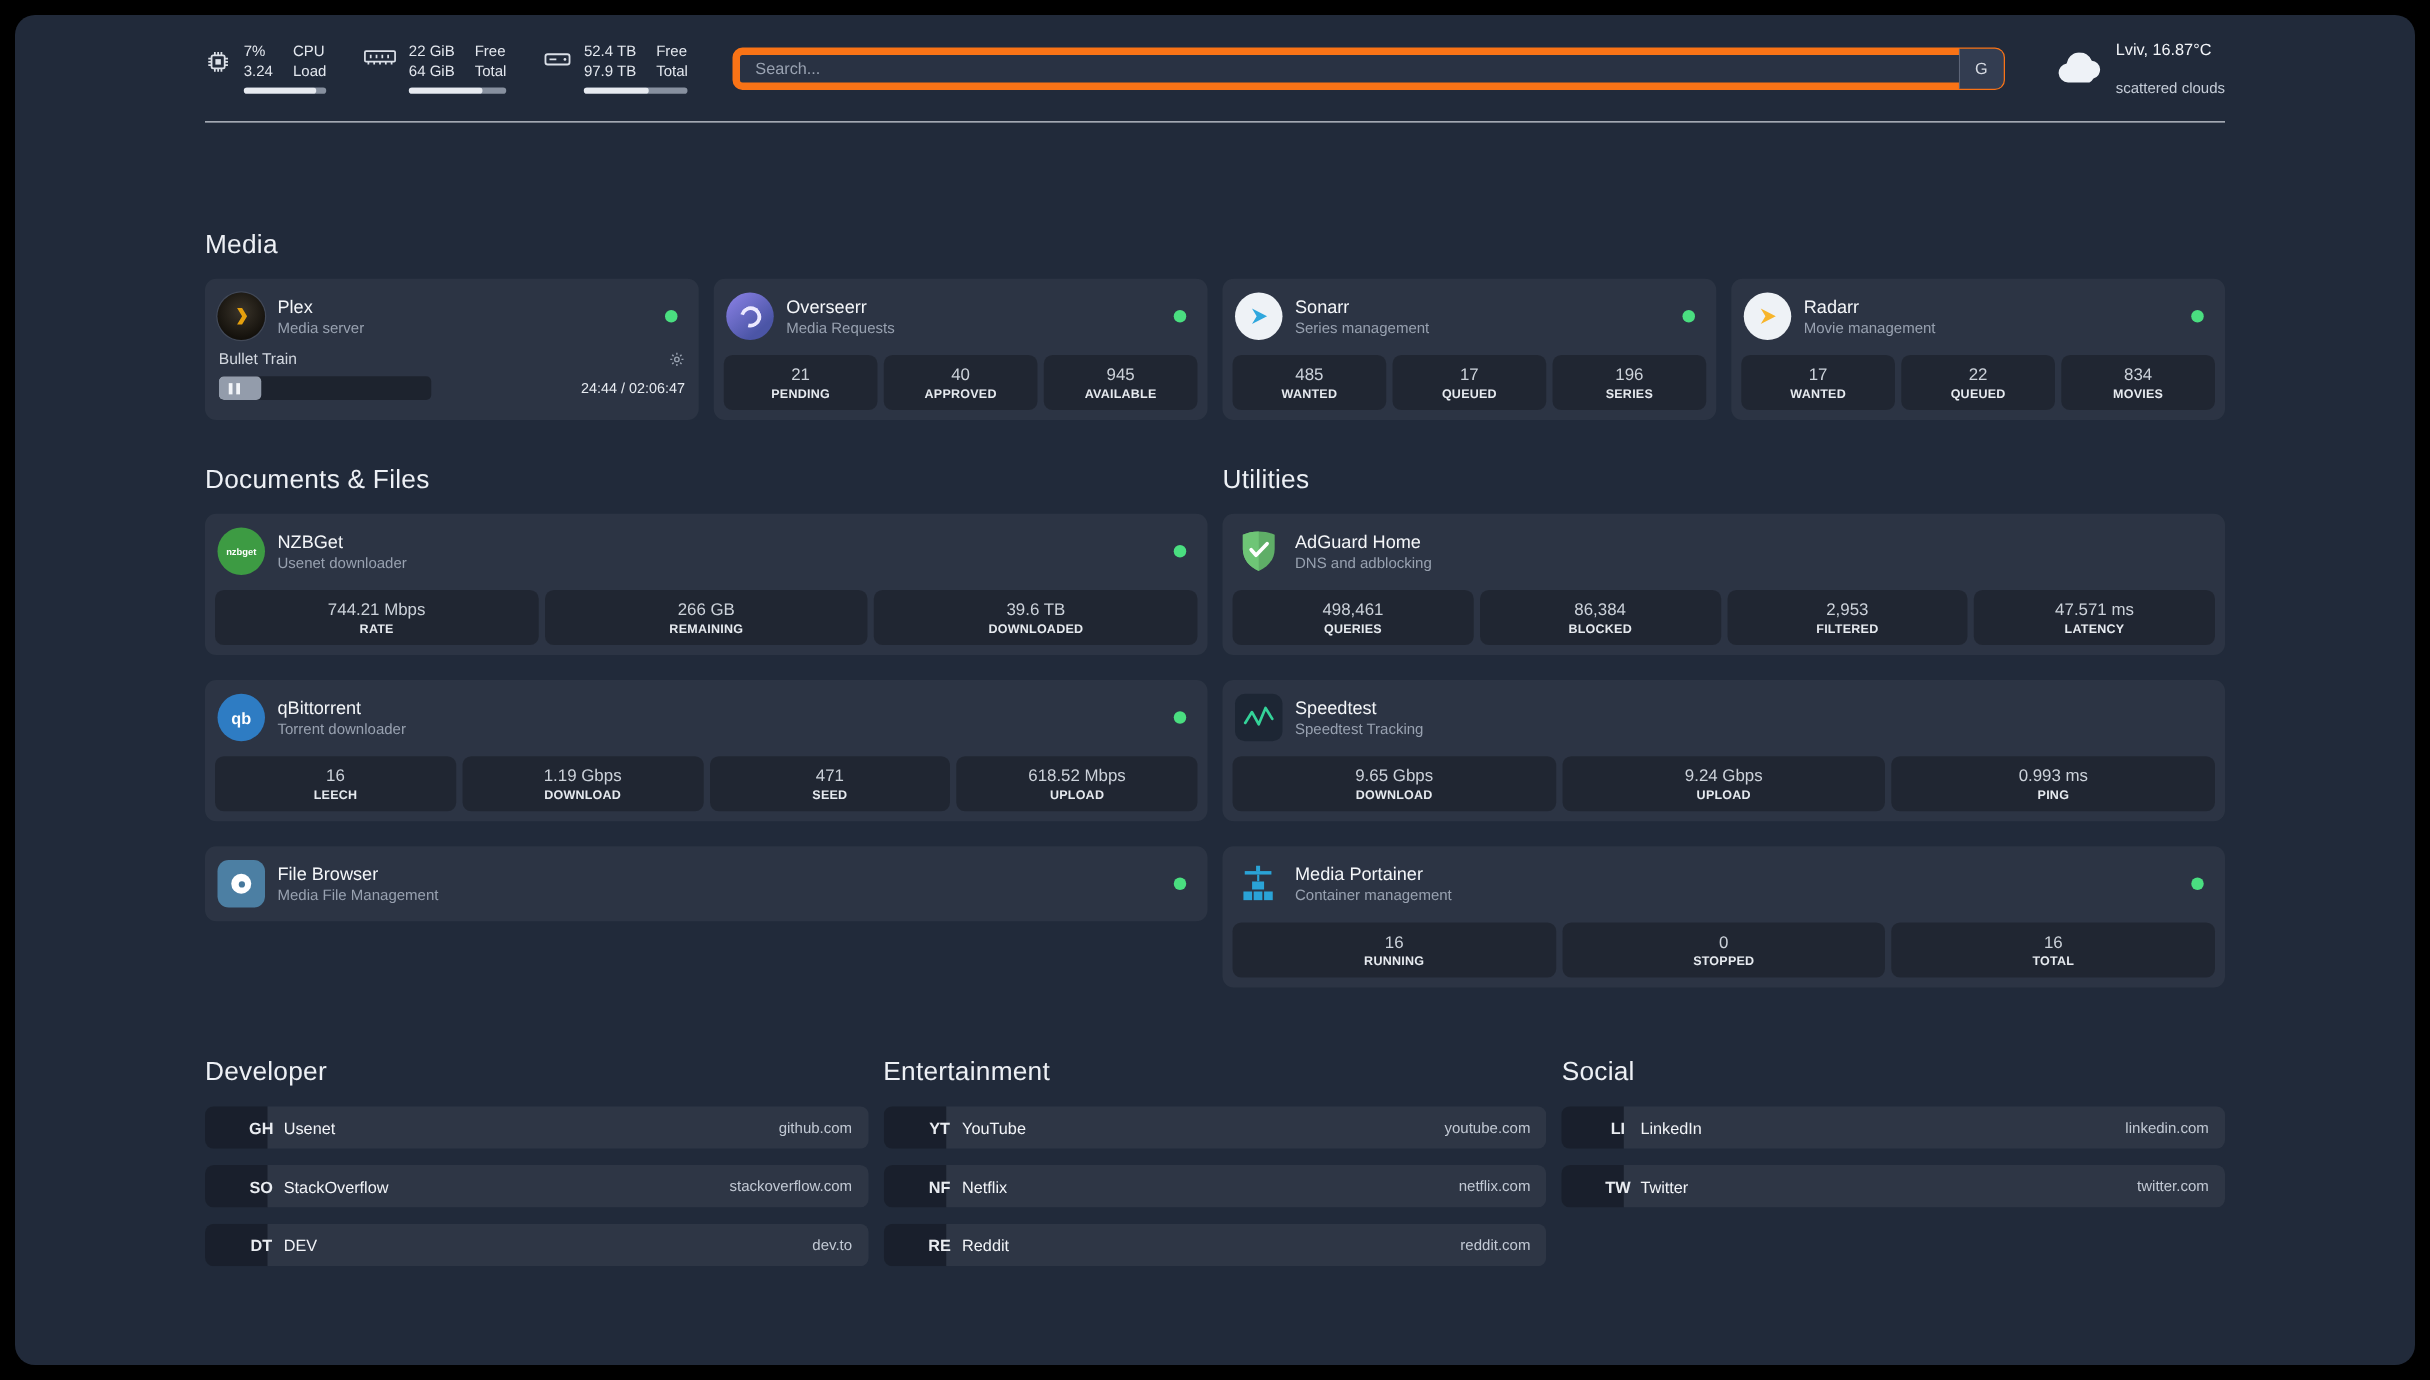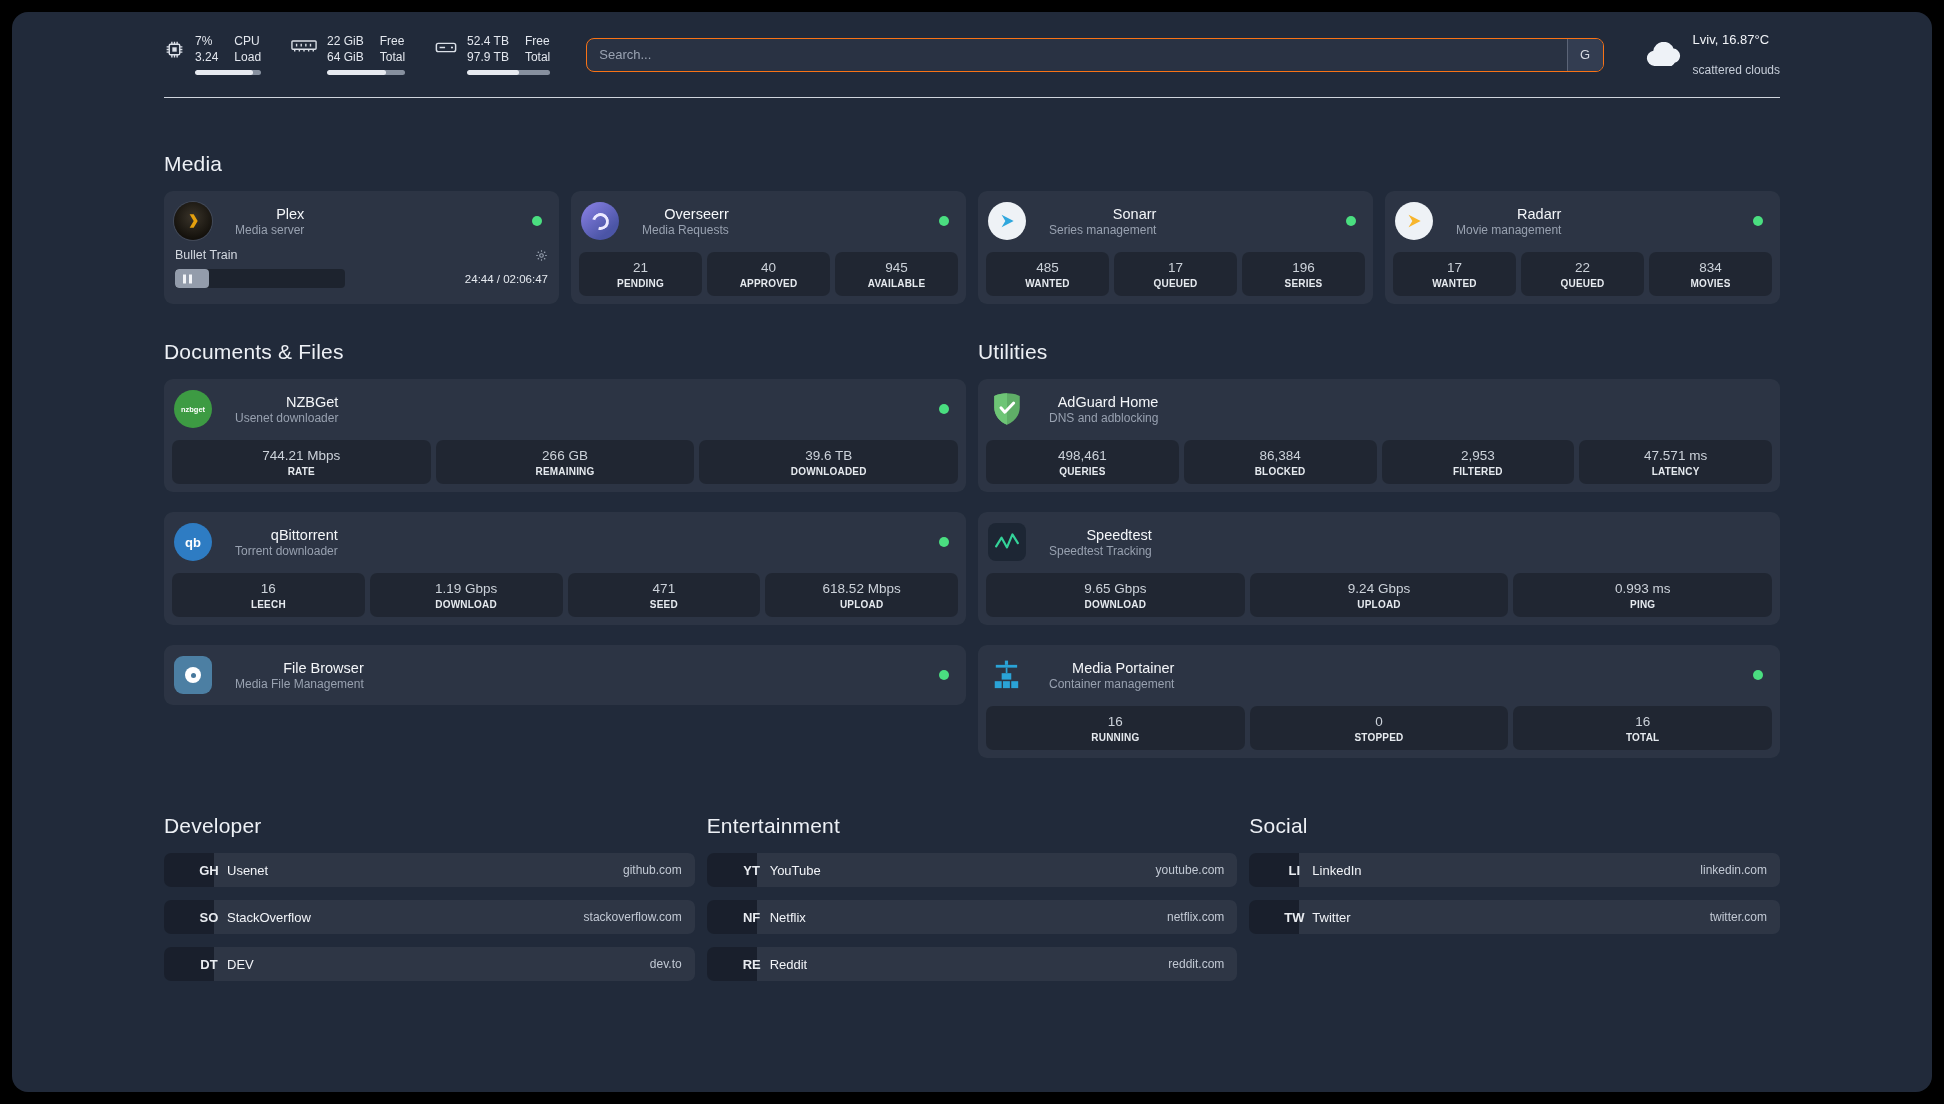--- a/index.html
+++ b/index.html
@@ -21,47 +21,47 @@
   .res-body { display:flex; flex-direction:column; }
   .res-grid {
     display:grid; grid-template-columns:auto auto; column-gap:16px;
     font-size:12px; color:#e3e7ee; line-height:1.3;
   }
   .res-bar { margin-top:4px; height:5px; border-radius:2.5px; background:#87909f; position:relative; overflow:hidden; }
   .res-fill { position:absolute; left:0; top:0; bottom:0; background:#e7eaf0; border-radius:2.5px; }
 
   .search { flex:1; display:flex; position:relative; margin:0 40px 0 6px; height:34px; }
   .search input {
-    flex:1; background:#293243; border:1px solid #f97316; border-radius:8px;
+    flex:1; background:#293243; border:6px solid #f97316; border-radius:8px;
     color:#e5e9f0; font-size:13px; padding:0 52px 0 12px; outline:none; font-family:inherit;
   }
   .search input::placeholder { color:#9aa3b2; }
   .search-g {
     position:absolute; right:1px; top:1px; bottom:1px; width:36px;
     background:#333d51; border:none; border-left:1px solid #5b6477;
     border-radius:0 7px 7px 0; color:#d6dae2; font-size:13px; cursor:pointer; font-family:inherit;
   }
 
   .weather { display:flex; align-items:center; gap:11px; }
   .w-loc { font-size:13px; color:#f2f4f8; }
   .w-cond { font-size:12px; color:#c6cdd8; margin-top:16px; }
 
   .divider { margin-top:20px; height:1px; background:#cfd4dc; }
 
   
   .section-title { font-size:21px; font-weight:500; color:#edf0f5; margin:0 0 15px; letter-spacing:.2px; }
-  .media-section { margin-top:54px; }
+  .media-section { margin-top:86px; }
   .grid4 { display:grid; grid-template-columns:repeat(4,1fr); gap:12px; }
   .twocol { display:grid; grid-template-columns:1fr 1fr; gap:12px; margin-top:36px; align-items:start; }
   .col .card { margin-bottom:20px; }
   .col .card:last-child { margin-bottom:0; }
 
   
   .card { background:rgba(255,255,255,0.05); border-radius:9px; padding:8px; cursor:pointer; }
-  .card-header { display:flex; align-items:center; gap:23px; padding:3px 2px;text-align:right; }
+  .card-header { display:flex; align-items:center; gap:10px; padding:3px 2px; }
   .icon-badge { width:38px; height:38px; border-radius:50%; display:flex; align-items:center; justify-content:center; flex:none; }
   .svc-name { font-size:14.5px; color:#f4f6f9; font-weight:500; }
   .svc-desc { font-size:12px; color:#98a1b0; margin-top:1px; }
   .status-dot { width:10px; height:10px; border-radius:50%; background:#4ade80; margin-left:auto; margin-right:7px; flex:none; }
   .stats { display:flex; gap:5px; margin-top:9px; }
   .stat { flex:1; background:rgba(0,0,0,0.26); border-radius:7px; padding:8px 8px 7px; text-align:center; }
   .stat-value { font-size:13.5px; color:#ccd2da; }
   .stat-label { font-size:10px; font-weight:700; color:#e6eaef; margin-top:3px; letter-spacing:.2px; }
 
   

